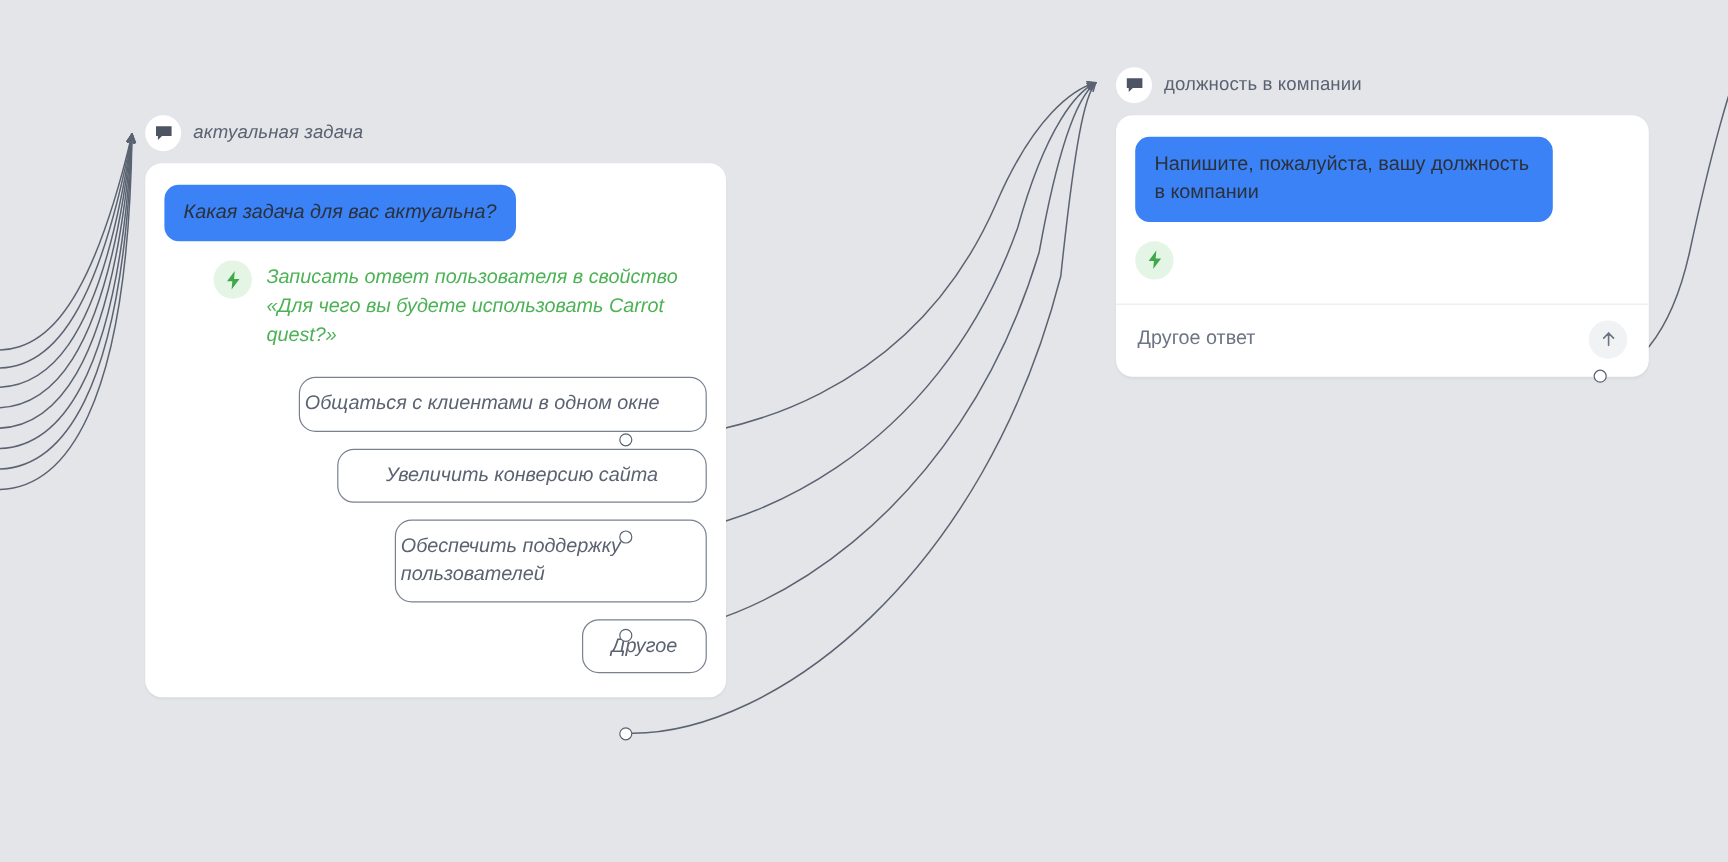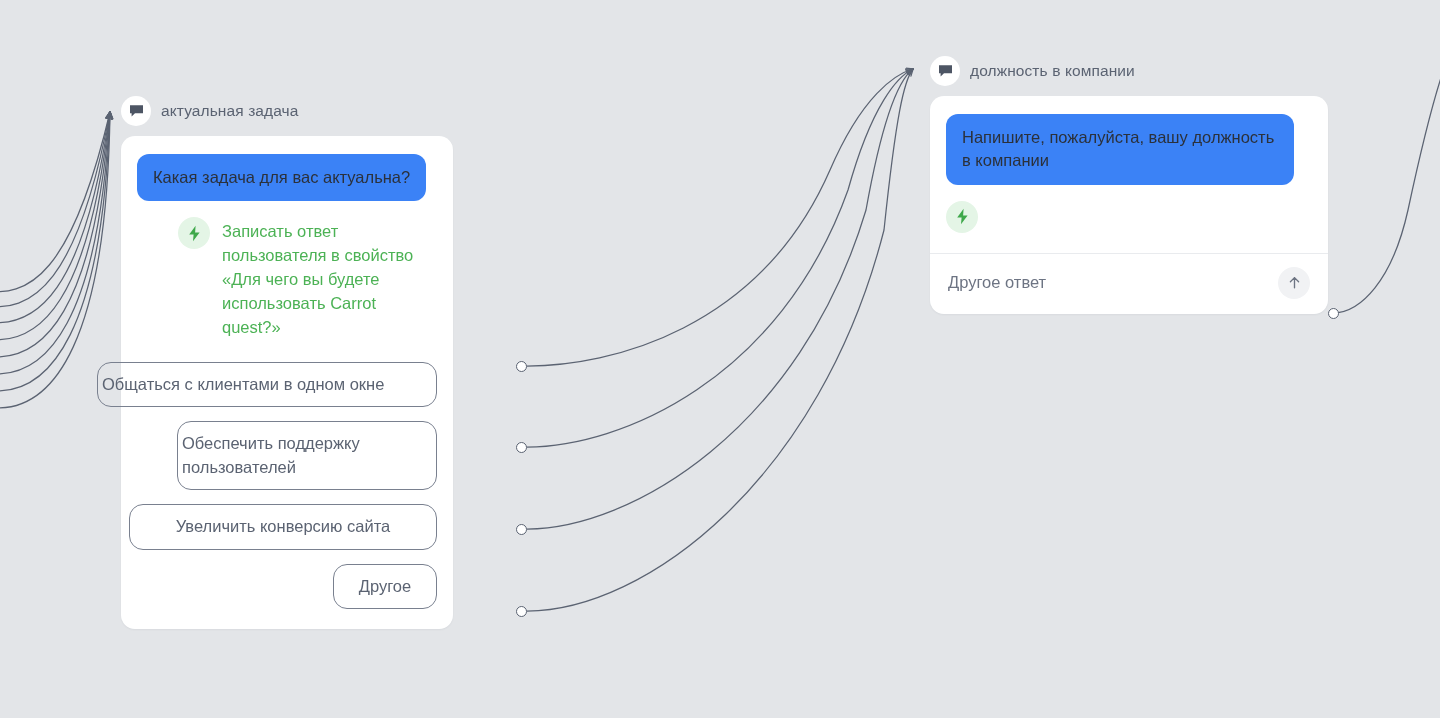--- a/index.html
+++ b/index.html
@@ -195,21 +195,21 @@
         <path d="M 527,529 C 630,529 800,430 866,210 C 884,110 901,78 913,69" marker-end="url(#arrowhead)"></path>
         <path d="M 527,611 C 645,611 820,480 884,230 C 896,116 904,80 913,69" marker-end="url(#arrowhead)"></path>
       </g>
 
       <g>
         <path d="M 1334,313 C 1360,312 1392,282 1408,210 C 1426,126 1442,70 1452,48"></path>
       </g>
     </g>
   </svg>
 
-  <div class="node" style="left:121px; top:96px; width:332px;">
+  <div class="node" style="left:121px; top:96px; width:484px;font-style:italic;">
 
     <div class="node-header">
       <span class="node-icon">
         <svg width="17" height="17" viewBox="0 0 17 17" xmlns="http://www.w3.org/2000/svg">
           <path d="M2 2.2h13v8.1H7.0L3.6 13.6V10.3H2z" fill="#4d5564"></path>
         </svg>
       </span>
       <span class="node-title">актуальная задача</span>
     </div>
 
@@ -223,33 +223,33 @@
         <span class="bolt">
           <svg width="15" height="17" viewBox="0 0 15 17" xmlns="http://www.w3.org/2000/svg">
             <path d="M8.6 0.8 L2.2 9.4 H6.6 L6.0 16.2 L12.6 7.4 H8.1 Z" fill="#3fa84b"></path>
           </svg>
         </span>
         <span class="action-text">Записать ответ пользователя в свойство «Для чего вы будете использовать Carrot quest?»</span>
       </div>
 
       <div class="options" style="padding:22px 16px 0 16px;">
         <div class="option-pill" style="width:340px;">Общаться с клиентами в одном окне</div>
+        <div class="option-pill" style="width:308px; text-align:center;">Увеличить конверсию сайта</div>
         <div class="option-pill" style="width:260px;">Обеспечить поддержку пользователей</div>
-        <div class="option-pill" style="width:308px; text-align:center;">Увеличить конверсию сайта</div>
         <div class="option-pill" style="width:104px; text-align:center;">Другое</div>
       </div>
     </div>
 
     <span class="port" style="left:395px; top:265px;"></span>
     <span class="port" style="left:395px; top:346px;"></span>
     <span class="port" style="left:395px; top:428px;"></span>
     <span class="port" style="left:395px; top:510px;"></span>
   </div>
 
-  <div class="node" style="left:930px; top:56px; width:398px;">
+  <div class="node" style="left:930px; top:56px; width:444px;">
 
     <div class="node-header">
       <span class="node-icon">
         <svg width="17" height="17" viewBox="0 0 17 17" xmlns="http://www.w3.org/2000/svg">
           <path d="M2 2.2h13v8.1H7.0L3.6 13.6V10.3H2z" fill="#4d5564"></path>
         </svg>
       </span>
       <span class="node-title">должность в компании</span>
     </div>
 

